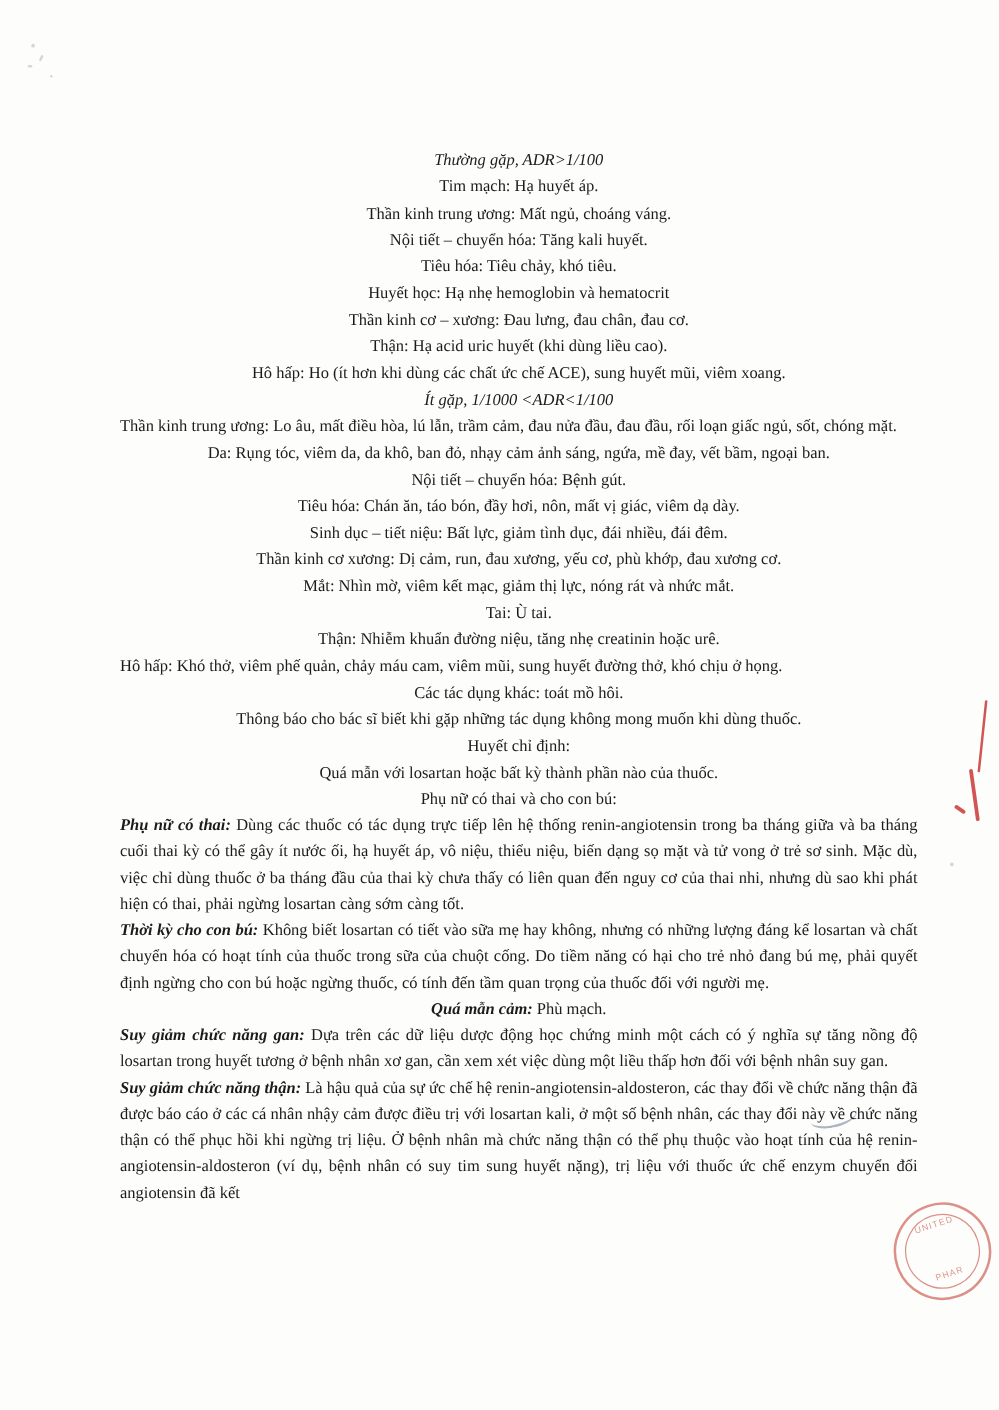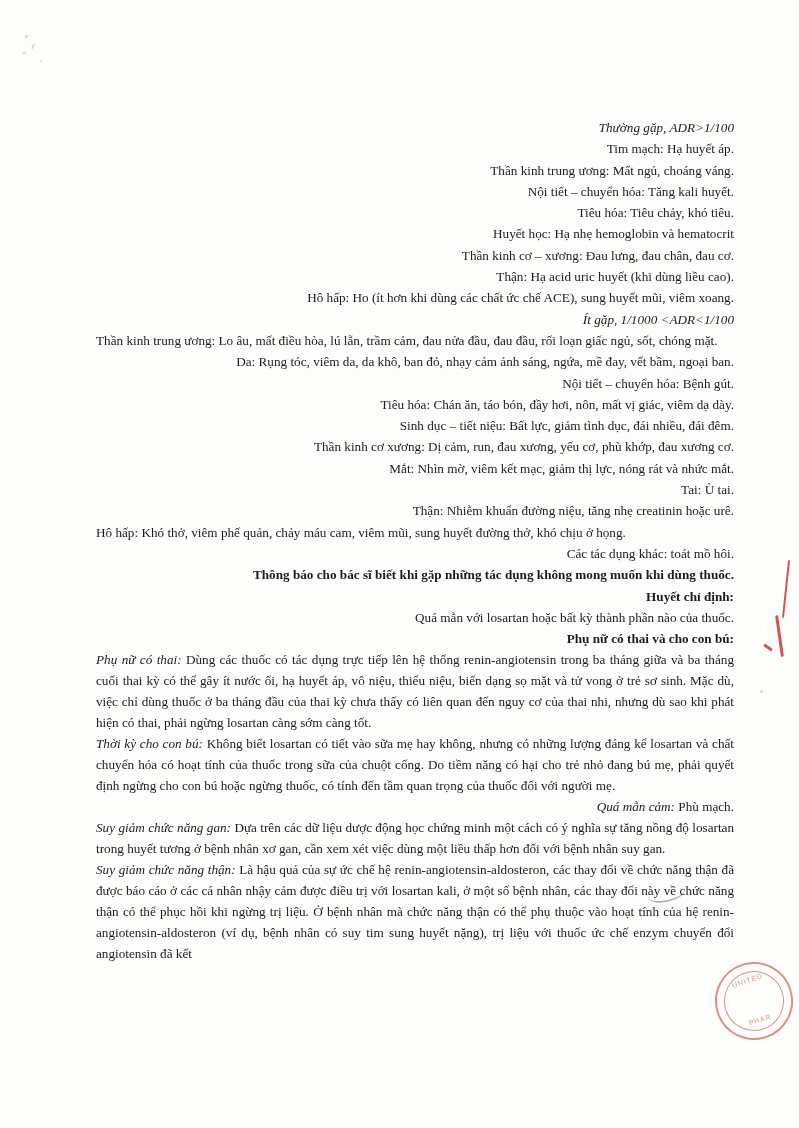--- a/index.html
+++ b/index.html
@@ -96,25 +96,25 @@
     position: absolute;
     left: 96px;
     top: 118px;
     width: 638px;
     color: #1b1b1b;
     font-size: 13.2px;
     line-height: 20.8px;
   }
   .para {
     margin: 0 0 0.5px 0;
-    text-align: right;
+    text-align: center;
   }
   .ital { font-style: italic; }
-  .bold { font-weight: bold; }
-  .run-in-ital { font-style: italic; }
+  .bold { font-weight: normal; }
+  .run-in-ital { font-style: italic; font-weight: bold; }
   .just {
     text-align: justify;
     text-justify: inter-word;
   }
 </style>
 </head>
 <body>
 
 <div class="page">
 

